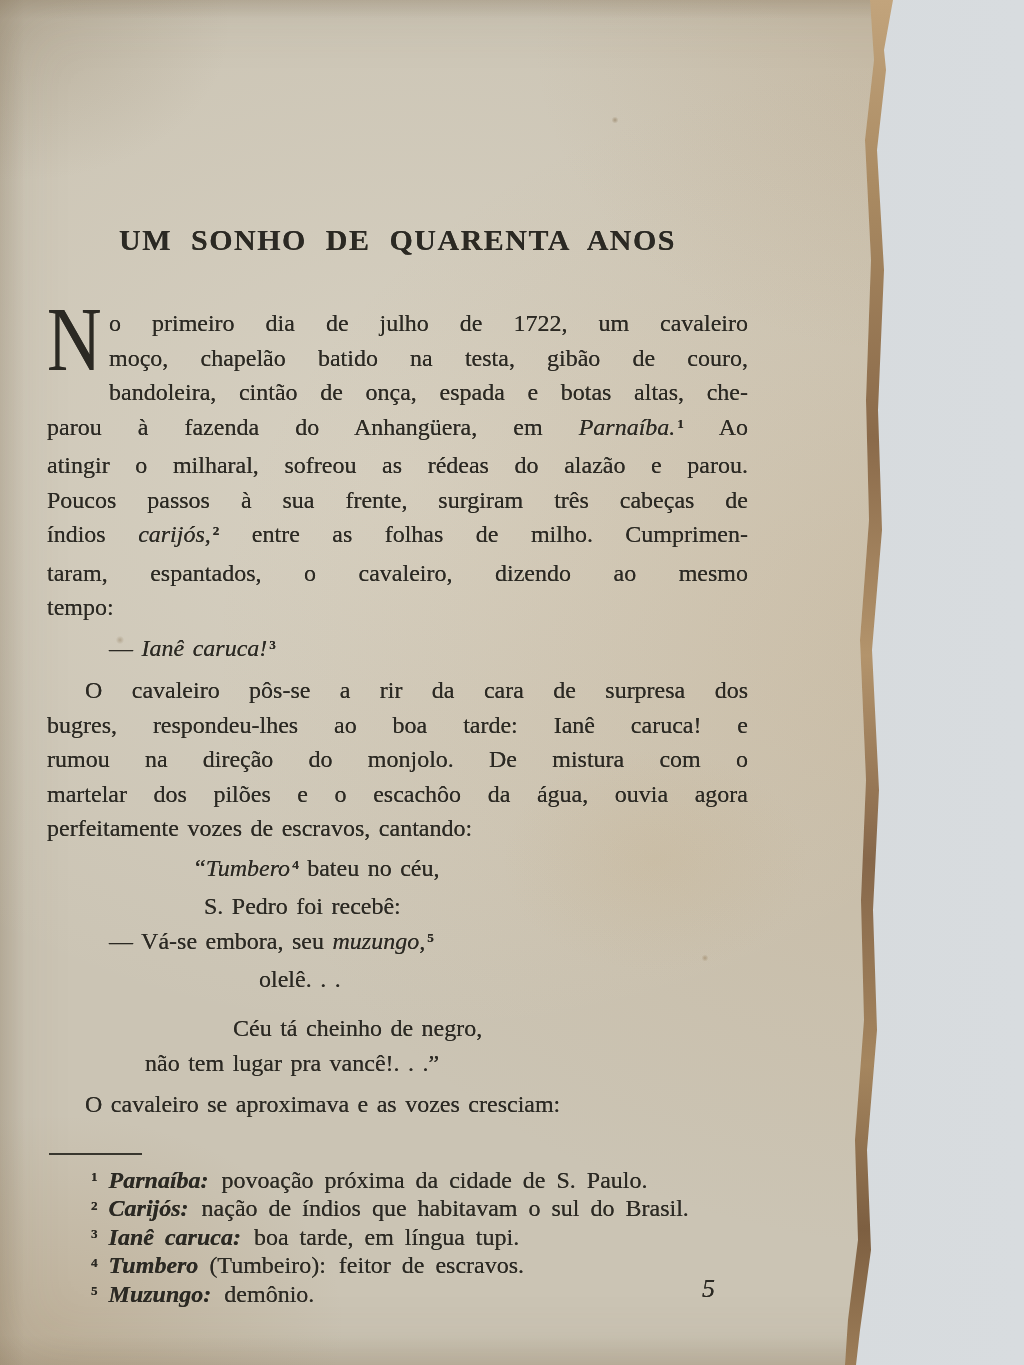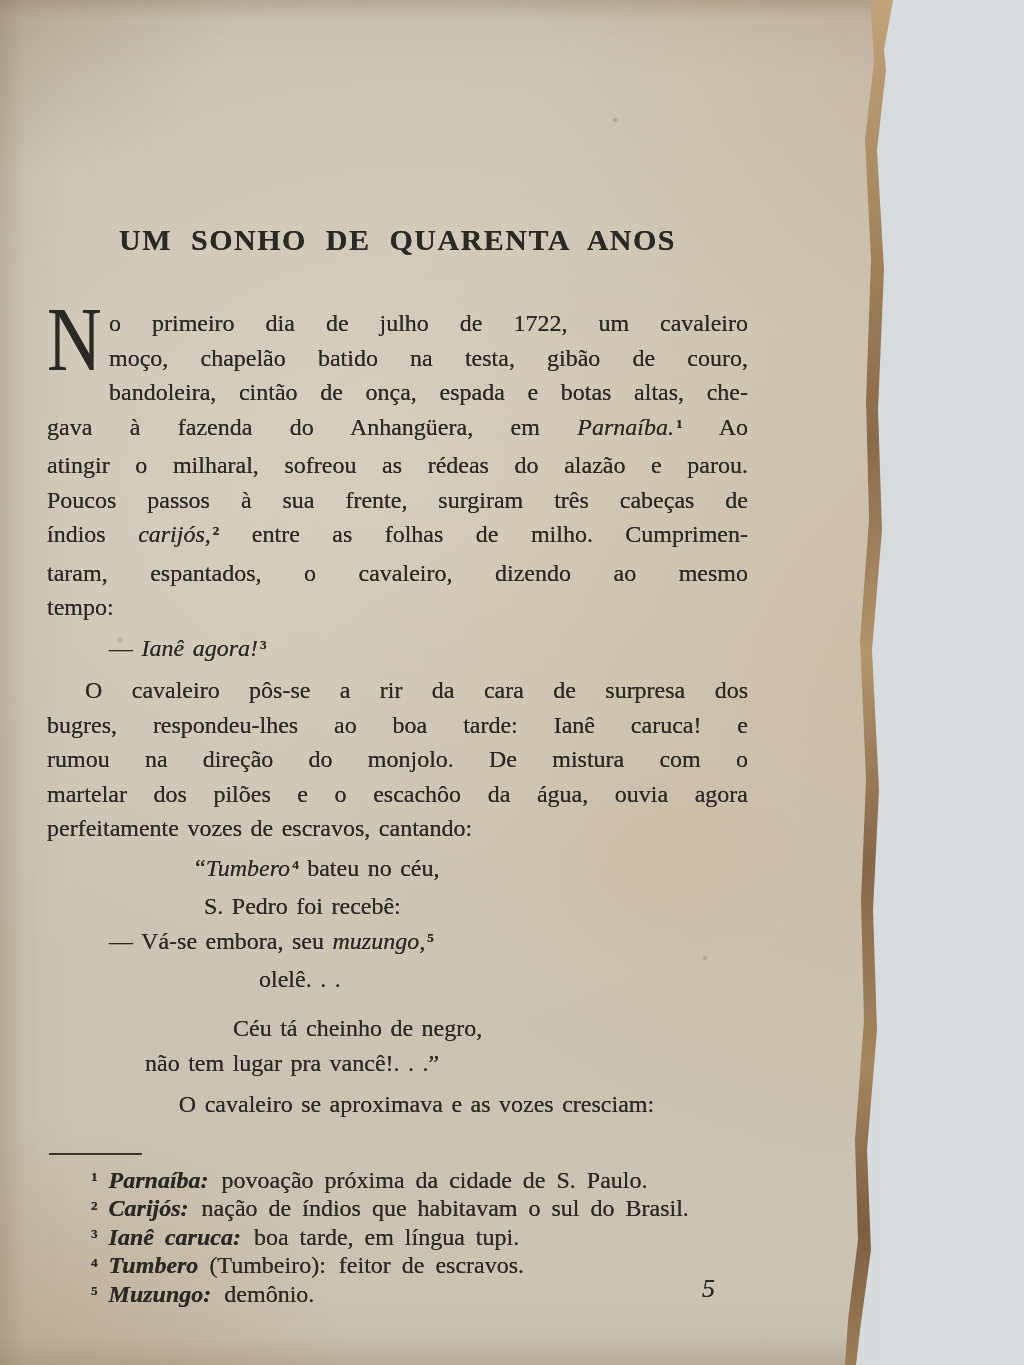--- a/index.html
+++ b/index.html
@@ -62,21 +62,21 @@
   .dialogue{margin:6px 0 4px 62px;}
   .indent{padding-left:38px;}
 
   .v{line-height:35px;}
   .v1a{margin:5px 0 0 148px;}
   .v1b{margin-left:157px;}
   .vd{margin-left:62px;}
   .vo{margin-left:212px;}
   .v2a{margin:14px 0 0 186px;}
   .v2b{margin-left:98px;}
-  .closing{margin-top:6px;text-align:center;}
+  .closing{margin-top:6px;}
 
   .rule{margin:32px 0 0 2px;width:93px;border-top:2px solid #38362e;}
   .footnotes{margin-top:13px;padding-left:42px;}
   .footnote{font-size:24px;line-height:25.4px;word-spacing:5px;white-space:nowrap;}
   .footnote .gap,.gap{display:inline-block;width:13px;}
 
   .italic{font-style:italic;}
   .bolditalic{font-style:italic;font-weight:bold;}
   .sup{font-size:.55em;position:relative;top:-.5em;font-weight:bold;margin-left:2px;}
 
@@ -95,29 +95,29 @@
   <div class="page">
     <div class="column">
 
       <h1 class="title">UM SONHO DE QUARENTA ANOS</h1>
 
       <div class="para1">
         <span class="dropcap">N</span>
         <div class="line jl"><span>o primeiro dia de julho de 1722, um cavaleiro</span></div>
         <div class="line jl"><span>moço, chapelão batido na testa, gibão de couro,</span></div>
         <div class="line jl"><span>bandoleira, cintão de onça, espada e botas altas, che-</span></div>
-        <div class="line jl"><span>gava à fazenda do Anhangüera, em </span><span class="italic">Parnaíba.</span><span class="sup">1</span><span> Ao</span></div>
+        <div class="line jl"><span>parou à fazenda do Anhangüera, em </span><span class="italic">Parnaíba.</span><span class="sup">1</span><span> Ao</span></div>
         <div class="line jl"><span>atingir o milharal, sofreou as rédeas do alazão e parou.</span></div>
         <div class="line jl"><span>Poucos passos à sua frente, surgiram três cabeças de</span></div>
         <div class="line jl"><span>índios </span><span class="italic">carijós,</span><span class="sup">2</span><span> entre as folhas de milho. Cumprimen-</span></div>
         <div class="line jl"><span>taram, espantados, o cavaleiro, dizendo ao mesmo</span></div>
         <div class="line"><span>tempo:</span></div>
       </div>
 
-      <div class="line dialogue"><span>— </span><span class="italic">Ianê agora!</span><span class="sup">3</span></div>
+      <div class="line dialogue"><span>— </span><span class="italic">Ianê caruca!</span><span class="sup">3</span></div>
 
       <div class="para2">
         <div class="line jl indent"><span>O cavaleiro pôs-se a rir da cara de surpresa dos</span></div>
         <div class="line jl"><span>bugres, respondeu-lhes ao boa tarde: Ianê caruca! e</span></div>
         <div class="line jl"><span>rumou na direção do monjolo. De mistura com o</span></div>
         <div class="line jl"><span>martelar dos pilões e o escachôo da água, ouvia agora</span></div>
         <div class="line"><span>perfeitamente vozes de escravos, cantando:</span></div>
       </div>
 
       <div class="line v v1a"><span>“</span><span class="italic">Tumbero</span><span class="sup">4</span><span> bateu no céu,</span></div>

